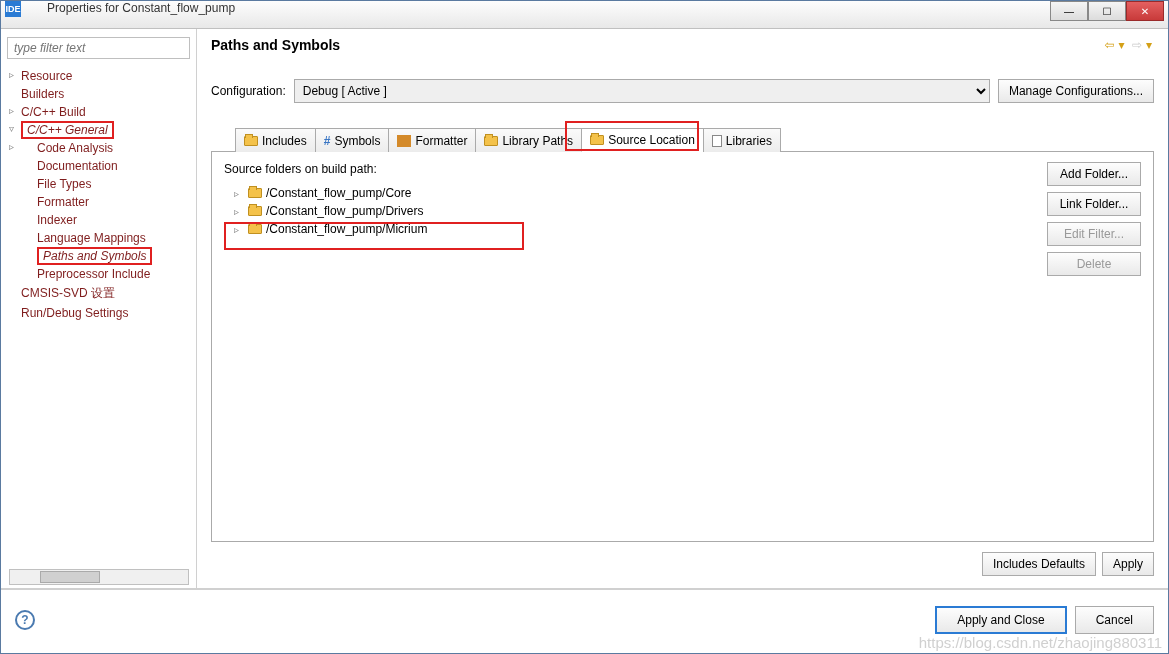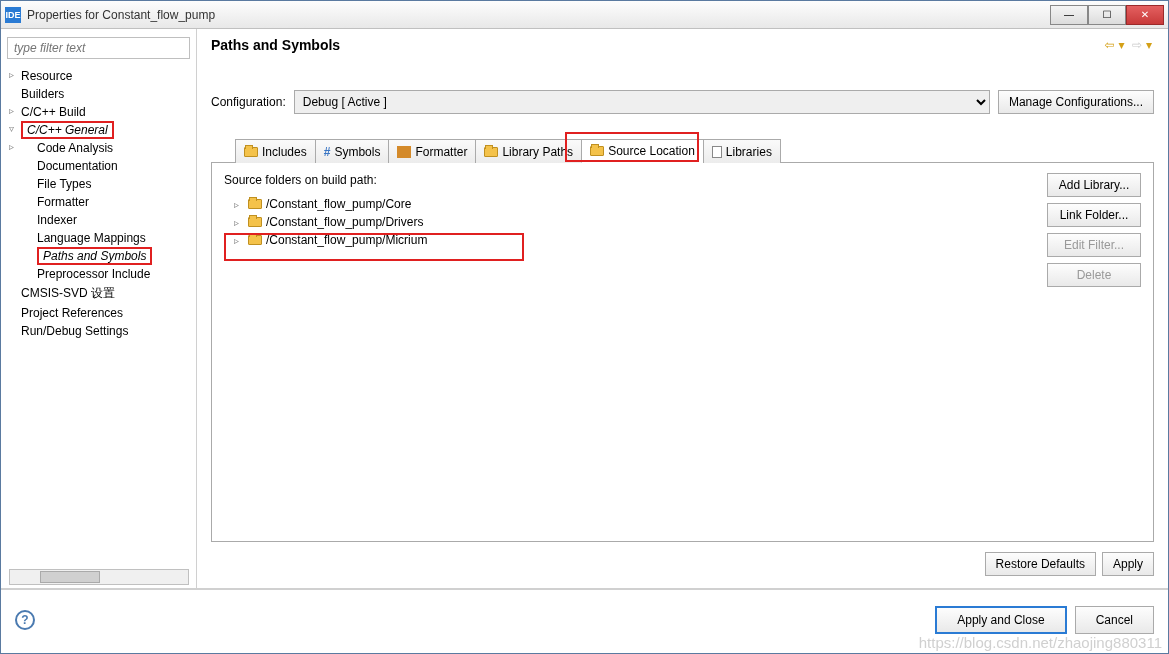--- a/index.html
+++ b/index.html
@@ -1,38 +1,38 @@
 <!DOCTYPE html>
 <html><head>
 <meta charset="utf-8">
 <style>
 * { box-sizing: border-box; font-family: "Segoe UI", Tahoma, sans-serif; font-size: 12px; }
 body { margin: 0; background: #fff; }
 .window { width: 1169px; height: 654px; border: 1px solid #5a7aa0; position: relative; background: #fff; }
-.titlebar { height: 28px; background: linear-gradient(#fdfdfd,#e8e8e8); border-bottom: 1px solid #c0c0c0; display: flex; align-items: center; padding: 0 4px; }
+.titlebar { height: 28px; background: linear-gradient(#fdfdfd,#e8e8e8); border-bottom: 1px solid #c0c0c0; display: flex; padding: 0 4px; }
 .titlebar .ide-icon { width: 16px; height: 16px; background: #2a7bd4; color: #fff; font-size: 9px; font-weight: bold; display: flex; align-items: center; justify-content: center; margin-right: 6px; }
-.titlebar .title { flex: 1; color: #333; }
+.titlebar .title { flex: 1; color: #333; margin-left: 20px; }
 .win-btns { display: flex; gap: 0; }
 .win-btn { width: 38px; height: 20px; border: 1px solid #888; background: linear-gradient(#f5f5f5,#dcdcdc); display: flex; align-items: center; justify-content: center; font-size: 10px; cursor: pointer; }
 .win-btn.close { background: linear-gradient(#e46060,#c83a3a); color: #fff; border-color: #9a2a2a; }
 .body-area { display: flex; height: 560px; border-bottom: 1px solid #d0d0d0; }
 .left-pane { width: 196px; border-right: 1px solid #d0d0d0; padding: 8px 6px; }
 .filter { width: 100%; height: 22px; border: 1px solid #bfbfbf; padding: 2px 6px; color: #0369a1; font-style: italic; margin-bottom: 8px; }
 .tree { list-style: none; margin: 0; padding: 0; }
-.tree li { padding: 2px 0 2px 14px; position: relative; color: #000000; cursor: pointer; white-space: nowrap; }
+.tree li { padding: 2px 0 2px 14px; position: relative; color: #7f1d1d; cursor: pointer; white-space: nowrap; }
 .tree li.sub { padding-left: 30px; }
 .tree li::before { content: "▹"; position: absolute; left: 2px; color: #888; font-size: 10px; }
 .tree li.expanded::before { content: "▿"; }
 .tree li.leaf::before { content: ""; }
 .red-box { border: 2px solid #e02020; font-style: italic; }
 .right-pane { flex: 1; padding: 8px 14px; display: flex; flex-direction: column; }
 .page-header { display: flex; align-items: center; margin-bottom: 8px; }
 .page-title { font-weight: bold; font-size: 14px; flex: 1; }
 .nav-arrows span { color: #d4a017; margin: 0 2px; cursor: pointer; }
-.config-row { display: flex; align-items: center; gap: 8px; margin: 29px 0 24px; }
+.config-row { display: flex; align-items: center; gap: 8px; margin: 18px 0 24px; }
 .config-row select { flex: 1; height: 24px; border: 1px solid #aaa; padding: 0 4px; }
 .btn { height: 24px; border: 1px solid #aaa; background: linear-gradient(#fdfdfd,#e9e9e9); padding: 0 10px; cursor: pointer; }
 .btn.disabled { color: #999; cursor: default; }
 .tabs { display: flex; border-bottom: 1px solid #aaa; position: relative; padding-left: 24px; }
 .tab { border: 1px solid #aaa; border-bottom: none; background: linear-gradient(#fafafa,#ececec); padding: 4px 8px; display: flex; align-items: center; gap: 4px; cursor: pointer; margin-right: -1px; position: relative; top: 1px; }
 .tab.active { background: #fff; border-bottom: 1px solid #fff; }
 .folder-ico { background: #f4c24a; border: 1px solid #c09020; border-radius: 1px; width: 14px; height: 10px; position: relative; }
 .folder-ico::before { content: ""; position: absolute; top: -3px; left: 0; width: 6px; height: 3px; background: #f4c24a; border: 1px solid #c09020; border-bottom: none; }
 .hash-ico { color: #3a76c4; font-weight: bold; }
 .book-ico { background: #d48a2a; width: 14px; height: 12px; }
@@ -80,21 +80,20 @@
         <li class="expanded"><span class="red-box" style="padding:0 4px;">C/C++ General</span></li>
         <li class="sub">Code Analysis</li>
         <li class="sub leaf">Documentation</li>
         <li class="sub leaf">File Types</li>
         <li class="sub leaf">Formatter</li>
         <li class="sub leaf">Indexer</li>
         <li class="sub leaf">Language Mappings</li>
         <li class="sub leaf"><span class="red-box" style="padding:0 4px;">Paths and Symbols</span></li>
         <li class="sub leaf">Preprocessor Include</li>
         <li class="leaf">CMSIS-SVD 设置</li>
-        <li class="leaf">Project References</li>
         <li class="leaf">Run/Debug Settings</li>
       </ul>
     </div>
 
     <div class="right-pane">
       <div class="page-header">
         <div class="page-title">Paths and Symbols</div>
         <div class="nav-arrows">
           <span>⇦</span><span>▾</span>
           <span style="color:#ccc">⇨</span><span>▾</span>
@@ -151,29 +150,29 @@
               </div>
             <div class="src-item">
                 <span class="expander">▹</span>
                 <span class="folder-ico"></span>
                 <span>/Constant_flow_pump/Micrium</span>
               </div>
             <div class="red-highlight-box" style="left:0; top:38px; width:300px; height:28px;"></div>
           </div>
         </div>
         <div class="right-buttons">
-          <button class="btn">Add Library...</button>
+          <button class="btn">Add Folder...</button>
           <button class="btn">Link Folder...</button>
           <button class="btn disabled">Edit Filter...</button>
           <button class="btn disabled">Delete</button>
         </div>
       </div>
 
       <div class="footer-row">
-        <button class="btn">Restore Defaults</button>
+        <button class="btn">Includes Defaults</button>
         <button class="btn">Apply</button>
       </div>
     </div>
   </div>
 
   <div class="hscroll">
       <div class="thumb"></div>
     </div>
 
   <div class="bottom-bar">

